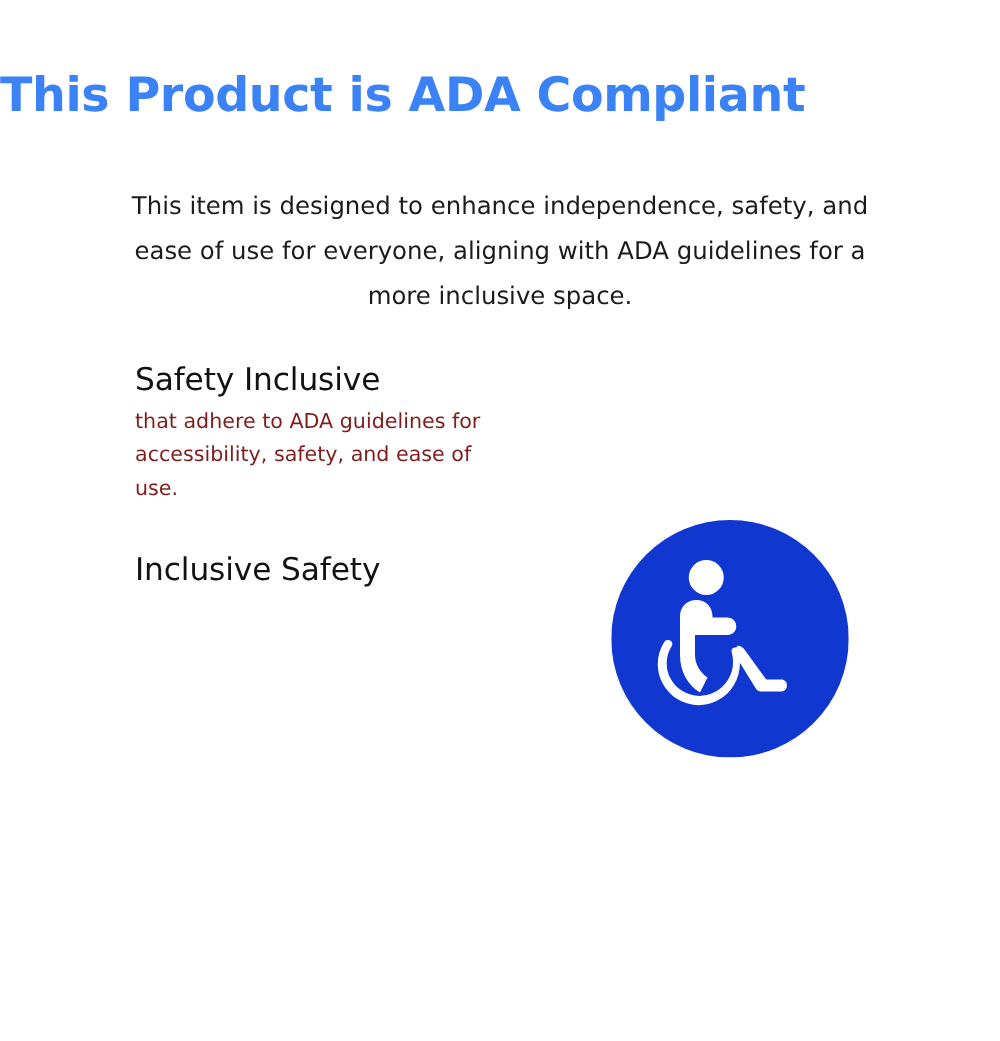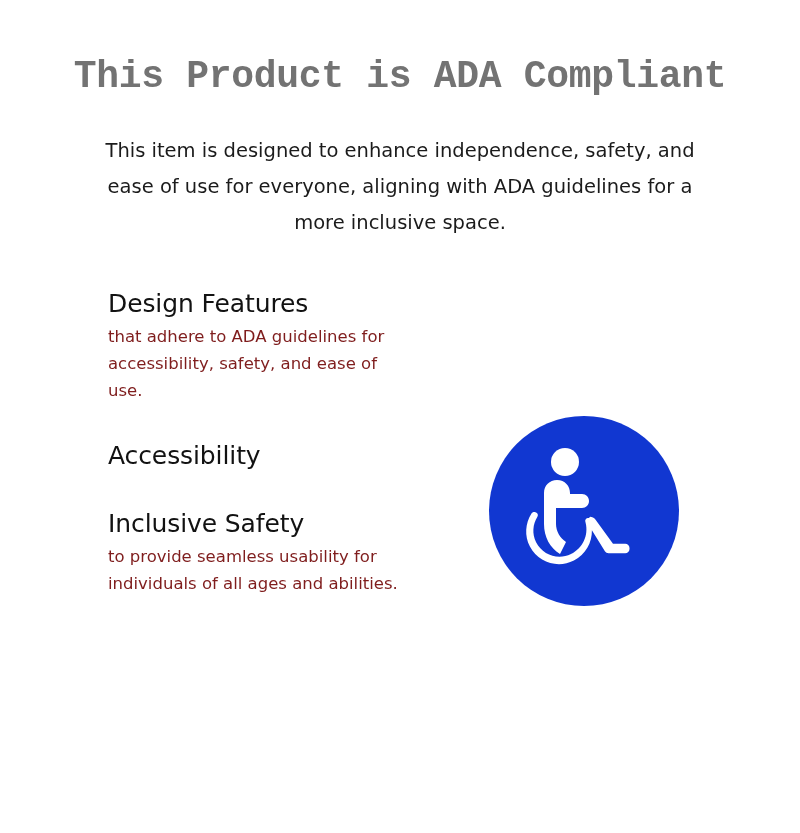--- a/index.html
+++ b/index.html
@@ -18,31 +18,29 @@
     position: relative;
     width: 800px;
     height: 833px;
     box-sizing: border-box;
   }
   .title {
     position: absolute;
     top: 54px;
     left: 0;
     width: 800px;
-    text-align: center;
     font-size: 38px;
     font-weight: 700;
     letter-spacing: -0.3px;
-    color: #737373;
+    color: #3b82f6;
     line-height: 1.2;
-    font-family: Liberation Mono, monospace;
   }
   .intro {
     position: absolute;
-    top: 133px;
+    top: 147px;
     left: 80px;
     width: 640px;
     text-align: center;
     font-size: 19.5px;
     line-height: 1.85;
     color: #1b1b1b;
   }
   .features {
     position: absolute;
     top: 288px;
@@ -81,31 +79,29 @@
 
 <div class="page">
 
   <div class="title">This Product is ADA Compliant</div>
 
   <div class="intro">This item is designed to enhance independence, safety, and ease of use for everyone, aligning with ADA guidelines for a more inclusive space.</div>
 
   <div class="features">
 
     <div class="feature">
-      <div class="feature-title">Design Features</div>
+      <div class="feature-title">Safety Inclusive</div>
       <div class="feature-desc">that adhere to ADA guidelines for accessibility, safety, and ease of use.</div>
     </div>
 
     <div class="feature">
-      <div class="feature-title">Accessibility</div>
     </div>
 
     <div class="feature">
       <div class="feature-title">Inclusive Safety</div>
-      <div class="feature-desc">to provide seamless usability for individuals of all ages and abilities.</div>
     </div>
 
   </div>
 
   <div class="ada-symbol">
     <svg viewBox="0 0 190 190" width="190" height="190" aria-hidden="true">
       <circle cx="95" cy="95" r="95" fill="#1137D1"></circle>
       <g fill="#ffffff">
         <circle cx="76" cy="46" r="14"></circle>
         <path d="M68 64c-7.5 0-13 5.5-13 13v31c0 13 6 24 16 30l6-12c-6-4-10-11-10-18V92h26c4 0 7-3 7-7s-3-7-7-7H81v-1c0-7-5-13-13-13z"></path>

